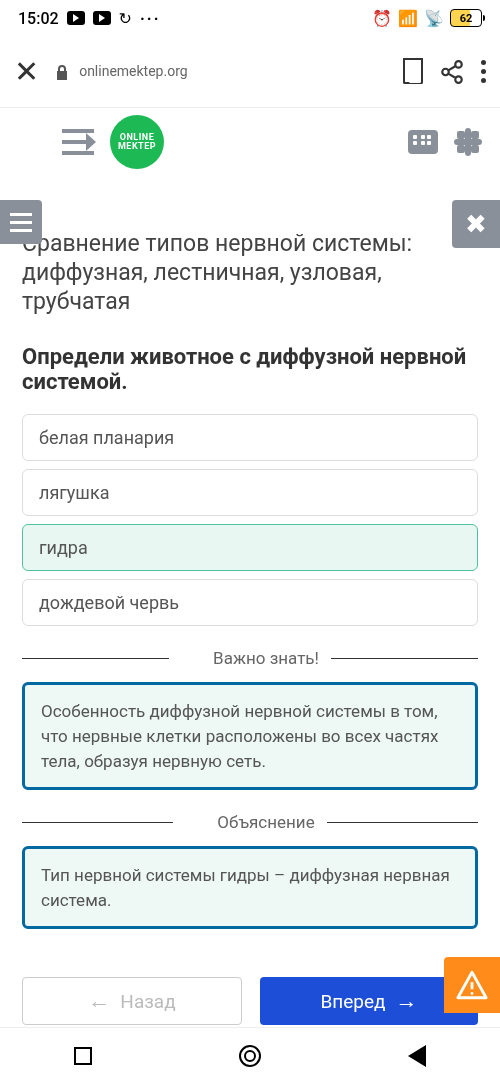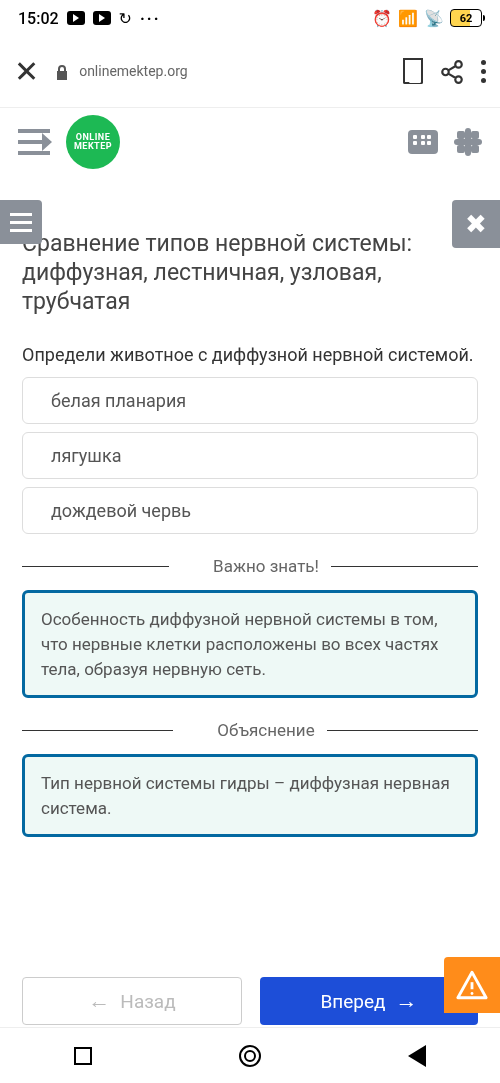--- a/index.html
+++ b/index.html
@@ -20,21 +20,21 @@
 .lock { width: 14px; height: 16px; }
 .url-text { display: flex; flex-direction: column; line-height: 1.15; }
 .url-title { font-size: 20px; color: #222; }
 .url-domain { font-size: 14px; color: #666; }
 .bookmark-icon { width: 20px; height: 24px; border: 2px solid #333; border-top: none; border-radius: 0 0 2px 2px; position: relative; }
 .bookmark-icon::before { content:""; position:absolute; top:-2px; left:-2px; right:-2px; height:2px; background:#333; }
 .bookmark-icon::after { content:""; position:absolute; bottom:-1px; left:4px; border-left:6px solid transparent; border-right:6px solid transparent; border-bottom:8px solid #fff; }
 .dots-v { display: flex; flex-direction: column; gap: 4px; }
 .dots-v span { width: 5px; height: 5px; background: #333; border-radius: 50%; }
 
-.app-header { height: 68px; display: flex; align-items: center; padding: 0 18px; gap: 16px; }
+.app-header { height: 68px; display: flex; align-items: center; padding: 0 18px; gap: 16px; margin-left: 44px; }
 .ham-arrow { width: 32px; height: 26px; position: relative; }
 .ham-arrow span { position: absolute; left: 0; width: 100%; height: 4px; background: #8a9099; }
 .ham-arrow span:nth-child(1){top:0} .ham-arrow span:nth-child(2){top:11px} .ham-arrow span:nth-child(3){top:22px}
 .ham-arrow::after { content:""; position:absolute; right:-2px; top:4px; border-left:10px solid #8a9099; border-top:9px solid transparent; border-bottom:9px solid transparent; }
 .logo { width: 54px; height: 54px; background: #1db954; border-radius: 50%; display: flex; align-items: center; justify-content: center; color: #fff; font-size: 9px; font-weight: bold; line-height: 1; text-align: center; letter-spacing: 0.5px; }
 .hdr-spacer { flex: 1; }
 .list-icon { width: 30px; height: 24px; background: #8a9099; border-radius: 4px; position: relative; }
 .list-icon::before { content:""; position:absolute; left:5px; top:5px; width:4px; height:4px; background:#fff; box-shadow: 0 6px 0 #fff, 8px 0 0 #fff, 8px 6px 0 #fff, 14px 0 0 #fff, 14px 6px 0 #fff; border-radius:1px; }
 .globe-icon { width: 28px; height: 28px; position: relative; }
 .globe-icon span { position: absolute; background: #8a9099; }
@@ -45,22 +45,22 @@
 .globe-icon span:nth-child(5){left:3px;bottom:3px;width:8px;height:8px;border-radius:2px}
 .globe-icon span:nth-child(6){right:3px;bottom:3px;width:8px;height:8px;border-radius:2px}
 
 .side-tabs { position: absolute; top: 200px; left: 0; right: 0; display: flex; justify-content: space-between; pointer-events: none; }
 .tab-left { width: 42px; height: 44px; background: #8a9099; border-radius: 0 4px 4px 0; display: flex; flex-direction: column; justify-content: center; align-items: center; gap: 5px; pointer-events: auto; }
 .tab-left span { width: 22px; height: 3px; background: #fff; }
 .tab-right { width: 48px; height: 48px; background: #8a9099; border-radius: 4px 0 0 4px; display: flex; align-items: center; justify-content: center; color: #fff; font-size: 26px; pointer-events: auto; }
 
 .content { padding: 18px 22px; }
 .topic-title { font-size: 23px; color: #444; line-height: 1.25; font-weight: 400; margin-top: 36px; }
-.question { font-size: 18px; font-weight: normal; color: #333; margin-top: 28px; margin-bottom: 12px; }
-.option { border: 1px solid #ddd; border-radius: 6px; padding: 12px 28px; font-size: 18px; color: #555; margin-bottom: 8px; background: #fff; }
+.question { font-size: 22px; font-weight: bold; color: #333; margin-top: 28px; margin-bottom: 20px; }
+.option { border: 1px solid #ddd; border-radius: 6px; padding: 12px 16px; font-size: 18px; color: #555; margin-bottom: 8px; background: #fff; }
 .option.correct { border-color: #4fc3a1; background: #e8f7f2; }
 
 .separator { display: flex; align-items: center; margin: 22px 0 14px; gap: 12px; }
 .separator::before, .separator::after { content:""; flex:1; height:1px; background:#333; }
 .separator-label { color: #666; font-size: 17px; margin-left: 32px; }
 .info-box { border: 3px solid #0369a1; background: #eef9f6; border-radius: 6px; padding: 14px 16px; font-size: 17px; color: #555; line-height: 1.45; }
 
 .bottom-nav { position: absolute; bottom: 58px; left: 0; right: 0; padding: 0 22px; display: flex; justify-content: space-between; gap: 18px; }
 .nav-btn { flex:1; height: 48px; border-radius: 4px; display: flex; align-items: center; justify-content: center; gap: 10px; font-size: 19px; }
 .nav-back { border: 1px solid #ccc; color: #bbb; background:#fff; }
@@ -145,20 +145,21 @@
     </div>
   <div class="tab-right">✖</div>
 </div>
 
 <div class="content">
   <div class="topic-title">Сравнение типов нервной системы: диффузная, лестничная, узловая, трубчатая</div>
   <div class="question">Определи животное с диффузной нервной системой.</div>
 
   <div class="option">белая планария</div>
   <div class="option">лягушка</div>
+  <div class="option correct">гидра</div>
   <div class="option">дождевой червь</div>
 
   <div class="separator">
     <span class="separator-label">Важно знать!</span>
   </div>
   <div class="info-box">Особенность диффузной нервной системы в том, что нервные клетки расположены во всех частях тела, образуя нервную сеть.</div>
 
   <div class="separator">
     <span class="separator-label">Объяснение</span>
   </div>

